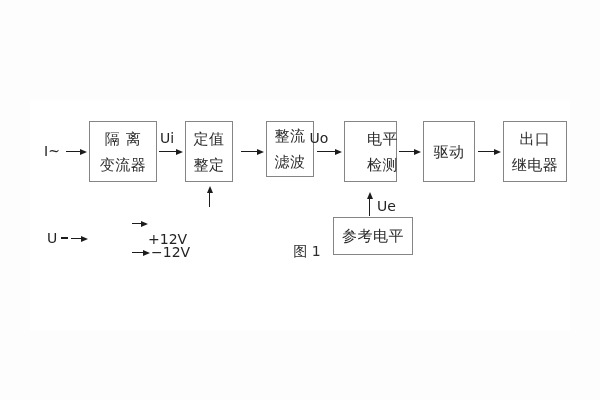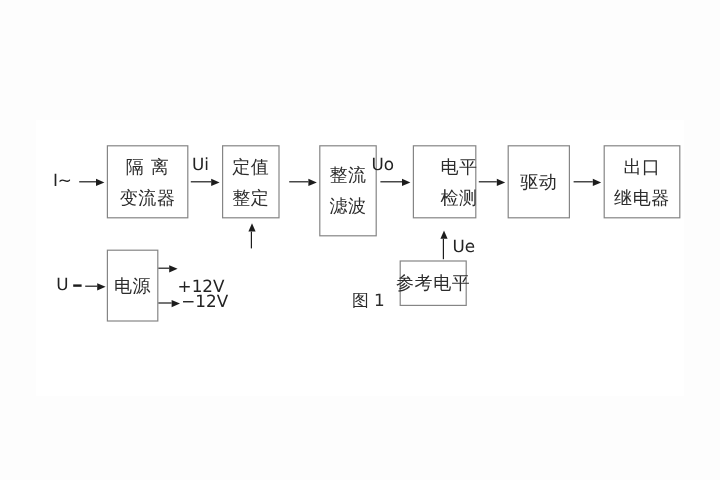--- a/index.html
+++ b/index.html
@@ -68,21 +68,21 @@
   <div class="box" style="left:185px;top:121px;width:48px;height:61px;">
     <span>定值</span>
     <span>整定</span>
   </div>
 
   <div class="harrow" style="left:241px;top:147px;width:23px;">
       <i class="shaft"></i>
       <i class="head"></i>
     </div>
 
-  <div class="box" style="left:266px;top:121px;width:48px;height:76px;">
+  <div class="box" style="left:266px;top:121px;width:48px;height:56px;">
     <span>整流</span>
     <span>滤波</span>
   </div>
 
   <div class="lbl ctr" style="left:305px;top:131px;width:28px;">Uo</div>
   <div class="harrow" style="left:317px;top:147px;width:25px;">
       <i class="shaft"></i>
       <i class="head"></i>
     </div>
 
@@ -110,23 +110,20 @@
     <span>继电器</span>
   </div>
 
   <div class="lbl ctr" style="left:40px;top:231px;width:24px;">U</div>
   <div class="dash" style="left:61px;top:237px;width:7px;"></div>
   <div class="harrow" style="left:71px;top:234px;width:17px;">
       <i class="shaft"></i>
       <i class="head"></i>
     </div>
 
-  <div class="box" style="left:89px;top:208px;width:43px;height:60px;">
-    <span>电源</span>
-  </div>
 
   <div class="harrow" style="left:132px;top:219px;width:16px;">
       <i class="shaft"></i>
       <i class="head"></i>
     </div>
   <div class="lbl" style="left:148px;top:232px;">+12V</div>
 
   <div class="harrow" style="left:132px;top:248px;width:18px;">
       <i class="shaft"></i>
       <i class="head"></i>
@@ -138,19 +135,19 @@
       <i class="head"></i>
       <i class="shaft"></i>
     </div>
 
   <div class="varrow" style="left:365px;top:192px;height:24px;">
       <i class="head"></i>
       <i class="shaft"></i>
     </div>
   <div class="lbl" style="left:377px;top:199px;">Ue</div>
 
-  <div class="box" style="left:333px;top:217px;width:56px;height:38px;">
+  <div class="box" style="left:333px;top:217px;width:80px;height:38px;">
     <span>参考电平</span>
   </div>
 
   <div class="lbl ctr" style="left:292px;top:244px;width:30px;color:#2c2c2c;">图 1</div>
 
 </div>
 
 </body></html>

